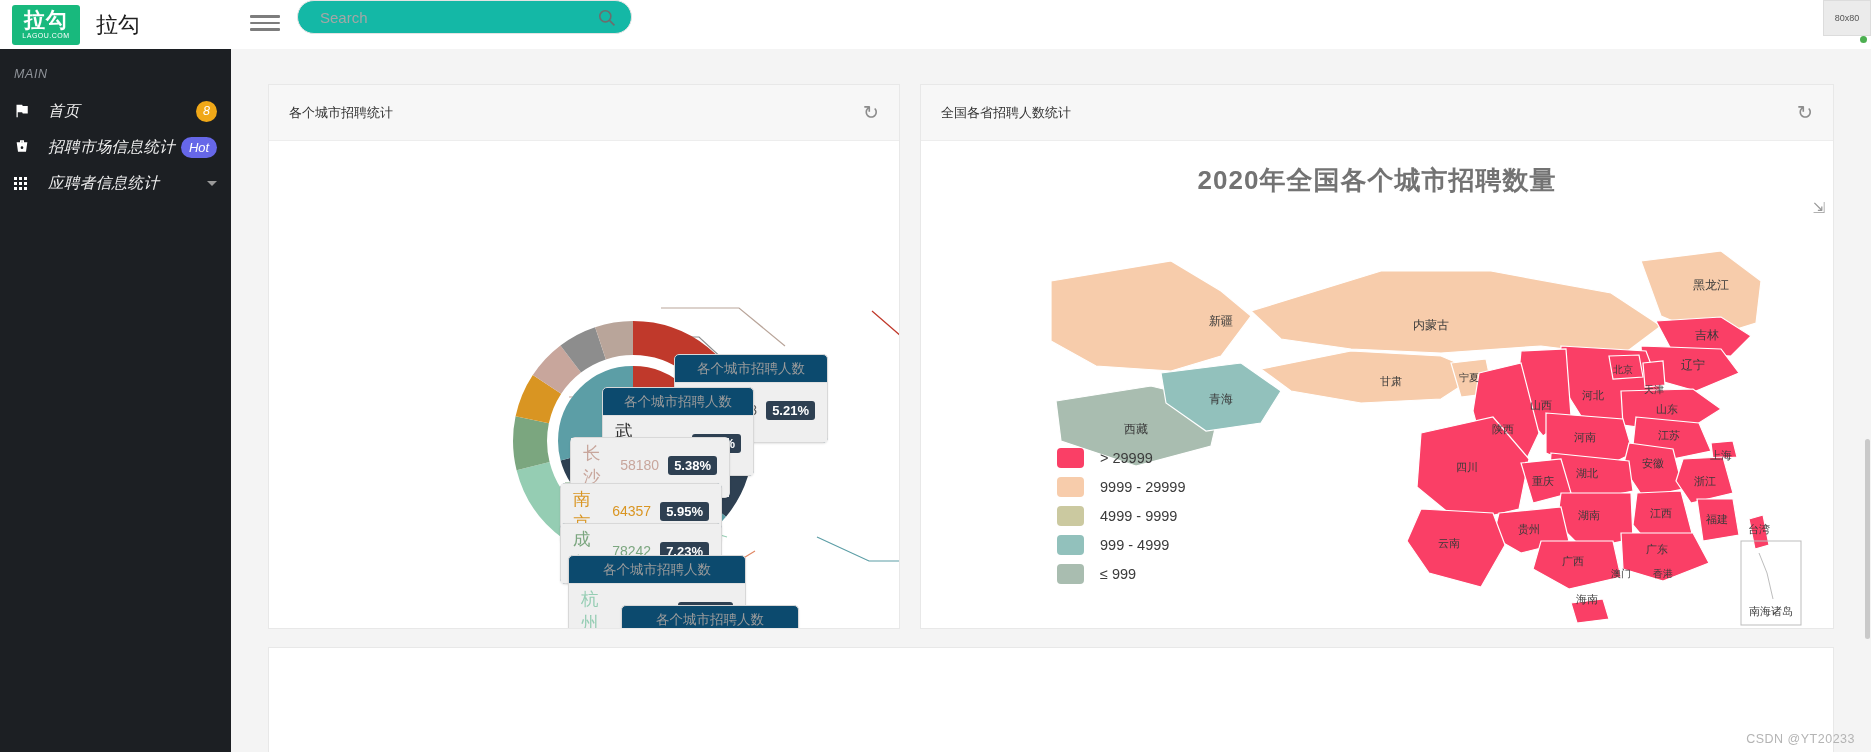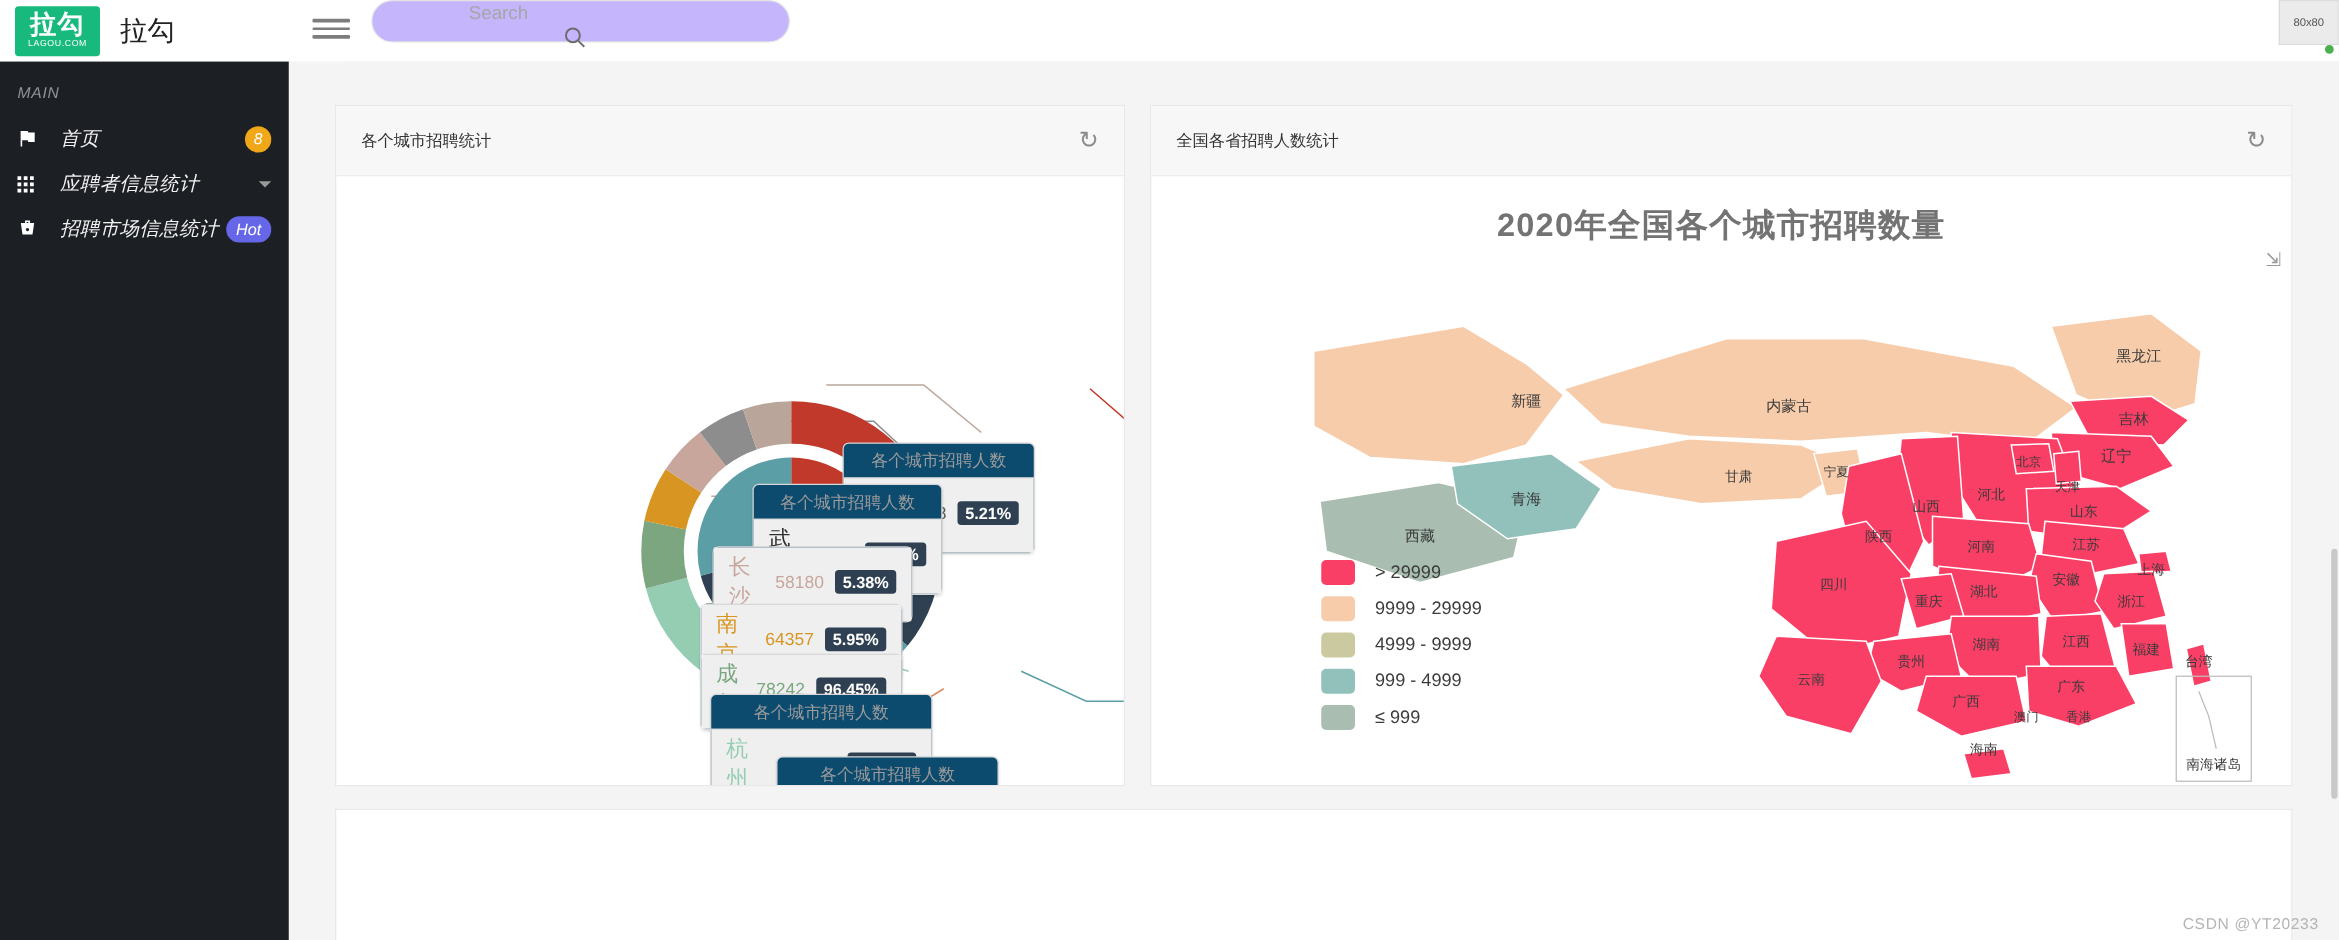--- a/index.html
+++ b/index.html
@@ -17,22 +17,22 @@
   .brandbox{position:absolute;left:0;top:0;width:276px;height:49px;background:#fff;display:flex;align-items:center;}
   .logo{width:68px;height:40px;margin-left:12px;background:#18b97d;border-radius:3px;
         display:flex;flex-direction:column;align-items:center;justify-content:center;color:#fff;}
   .logo .l1{font-size:21px;line-height:21px;font-weight:bold;letter-spacing:1px;}
   .logo .l2{font-size:7px;line-height:9px;letter-spacing:.5px;margin-top:1px;}
   .brandname{margin-left:16px;font-size:22px;color:#222;}
   .hamburger{position:absolute;left:250px;top:8px;width:30px;height:30px;cursor:pointer;
              display:flex;flex-direction:column;justify-content:center;gap:4px;}
   .hamburger i{display:block;height:2.5px;background:#7d7d7d;border-radius:1px;}
   .searchwrap{position:absolute;left:297px;top:0px;width:335px;height:36px;}
-  .searchbox{width:335px;height:34px;border:1px solid #e3e3e3;border-radius:18px;background:#c4b5fd;
-             display:flex;align-items:center;box-sizing:border-box;flex-direction:column;}
+  .searchbox{width:335px;height:34px;border:1px solid #e3e3e3;border-radius:18px;background:#14b8a6;
+             display:flex;align-items:center;box-sizing:border-box;}
   .searchbox input{border:0;outline:0;flex:1;margin-left:20px;font-size:15px;color:#444;
                    background:transparent;font-family:"Liberation Sans",sans-serif;}
   .searchbox input::placeholder{color:#a6a6a6;}
   .search-icon{width:30px;margin-right:10px;display:flex;justify-content:center;color:#6d6d6d;}
 
   .corner{position:absolute;right:0;top:0;width:48px;height:36px;background:#ebebeb;border:1px solid #dcdcdc;
           box-sizing:border-box;font-size:9px;color:#555;display:flex;align-items:center;justify-content:center;}
   .cornerdot{position:absolute;right:4px;top:36px;width:7px;height:7px;border-radius:50%;background:#4caf50;}
 
   
@@ -136,44 +136,44 @@
             <path d="M4 2v20h2v-8h7l1 2h8V4h-8l-1-2H4z"></path>
           </svg>
       </span>
       <span class="sb-label">首页</span>
       <span class="badge">8</span>
     </div>
 
 
     <div class="sb-item">
       <span class="sb-icon">
-        <span class="grid-icon">
-            <span></span>
-            <span></span>
-            <span></span>
-            <span></span>
-            <span></span>
-            <span></span>
-            <span></span>
-            <span></span>
-            <span></span>
-          </span>
-      </span>
-      <span class="sb-label">应聘者信息统计</span>
-      <span class="caret"></span>
-    </div>
-
-    <div class="sb-item">
-      <span class="sb-icon">
         <svg width="16" height="16" viewBox="0 0 24 24" fill="currentColor">
             <path d="M9 2h6v3h5l-2 14H6L4 5h5V2zm2 2v1h2V4h-2zm1 7a2 2 0 100 4 2 2 0 000-4z"></path>
           </svg>
       </span>
       <span class="sb-label">招聘市场信息统计</span>
       <span class="badge hot">Hot</span>
+    </div>
+
+    <div class="sb-item">
+      <span class="sb-icon">
+        <span class="grid-icon">
+            <span></span>
+            <span></span>
+            <span></span>
+            <span></span>
+            <span></span>
+            <span></span>
+            <span></span>
+            <span></span>
+            <span></span>
+          </span>
+      </span>
+      <span class="sb-label">应聘者信息统计</span>
+      <span class="caret"></span>
     </div>
 
   </div>
 
   <div class="content">
 
     <div class="card" id="card-left">
       <div class="card-head">
         <div class="card-title">各个城市招聘统计</div>
         <div class="refresh-icon">↻</div>
@@ -253,21 +253,21 @@
               <span class="tt-city" style="color:#d99522">南京</span>
               <span class="tt-val" style="color:#d99522">64357</span>
               <span class="tt-pct">5.95%</span>
             </div>
           </div>
 
           <div class="tt nohead" style="left:291px;top:382px;width:162px;">
             <div class="tt-row">
               <span class="tt-city" style="color:#7ba67f">成都</span>
               <span class="tt-val" style="color:#7ba67f">78242</span>
-              <span class="tt-pct">96.45%</span>
+              <span class="tt-pct">7.23%</span>
             </div>
           </div>
 
           <div class="tt" style="left:299px;top:414px;width:178px;">
             <div class="tt-head">各个城市招聘人数</div>
             <div class="tt-row">
               <span class="tt-city" style="color:#95cdb3">杭州</span>
               <span class="tt-val" style="color:#95cdb3">120666</span>
               <span class="tt-pct">11.15%</span>
             </div>

